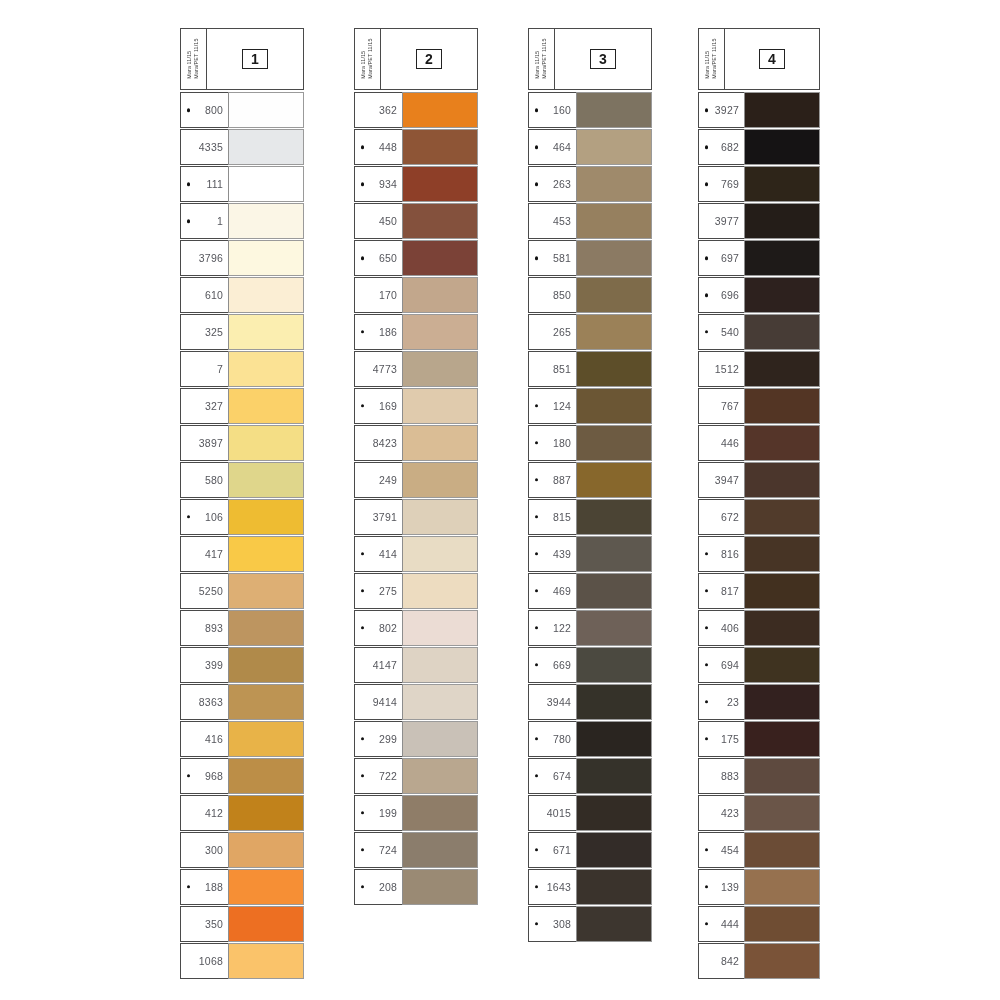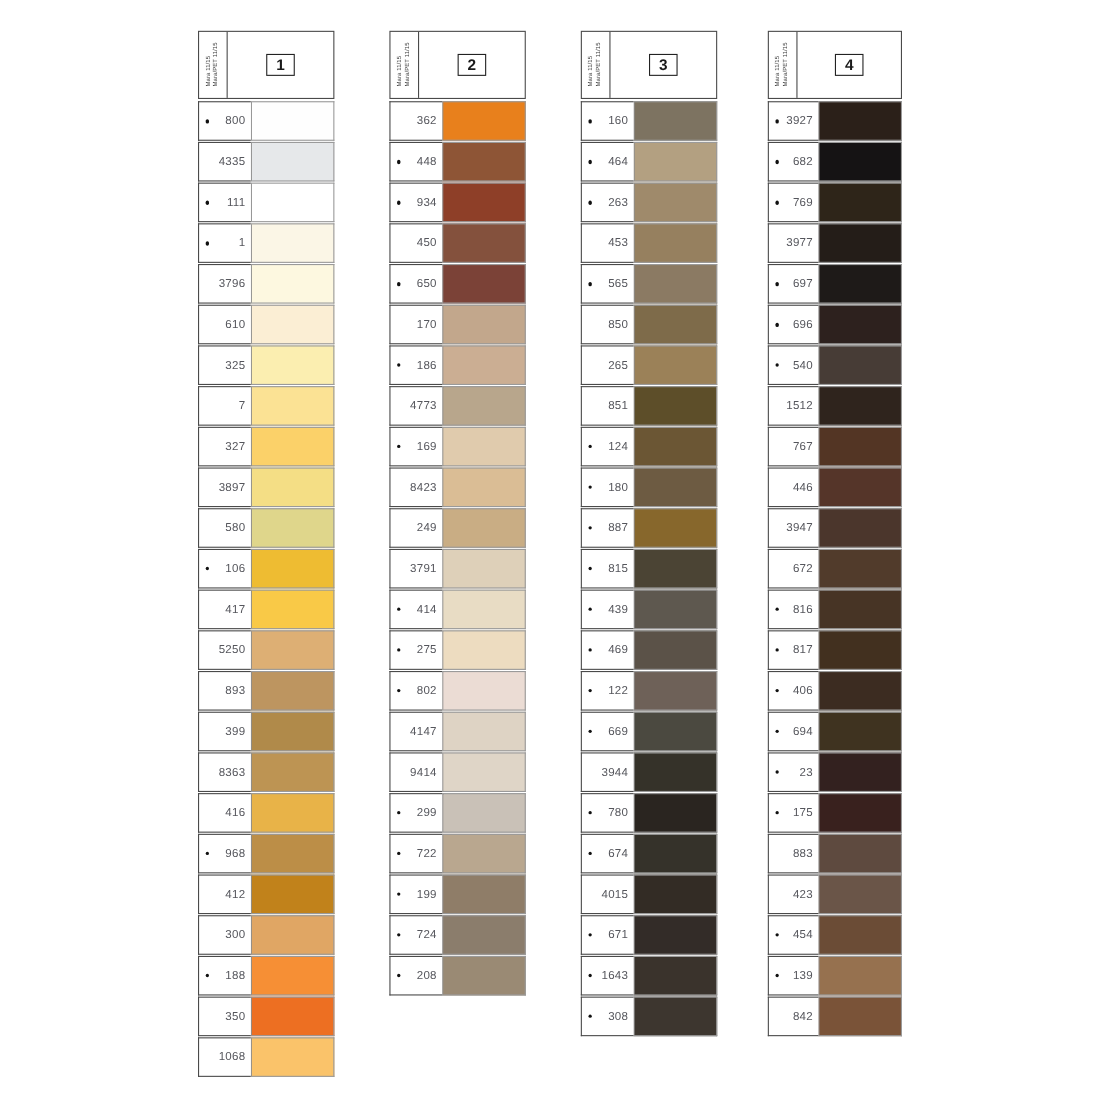--- a/index.html
+++ b/index.html
@@ -497,21 +497,21 @@
         </div>
         <div class="row">
           <div class="row-label">
             <span class="row-num">453</span>
           </div>
           <div class="row-swatch" style="background: rgb(150, 128, 95);"></div>
         </div>
         <div class="row">
           <div class="row-label">
             <span class="bullet"></span>
-            <span class="row-num">565</span>
+            <span class="row-num">581</span>
           </div>
           <div class="row-swatch" style="background: rgb(139, 122, 99);"></div>
         </div>
         <div class="row">
           <div class="row-label">
             <span class="row-num">850</span>
           </div>
           <div class="row-swatch" style="background: rgb(126, 107, 74);"></div>
         </div>
         <div class="row">
@@ -785,19 +785,26 @@
         </div>
         <div class="row">
           <div class="row-label">
             <span class="bullet"></span>
             <span class="row-num">139</span>
           </div>
           <div class="row-swatch" style="background: rgb(150, 113, 79);"></div>
         </div>
         <div class="row">
           <div class="row-label">
+            <span class="bullet"></span>
+            <span class="row-num">444</span>
+          </div>
+          <div class="row-swatch" style="background: rgb(111, 77, 51);"></div>
+        </div>
+        <div class="row">
+          <div class="row-label">
             <span class="row-num">842</span>
           </div>
           <div class="row-swatch" style="background: rgb(122, 83, 56);"></div>
         </div>
       </div>
     </div>
   </div>
 
 </body></html>

